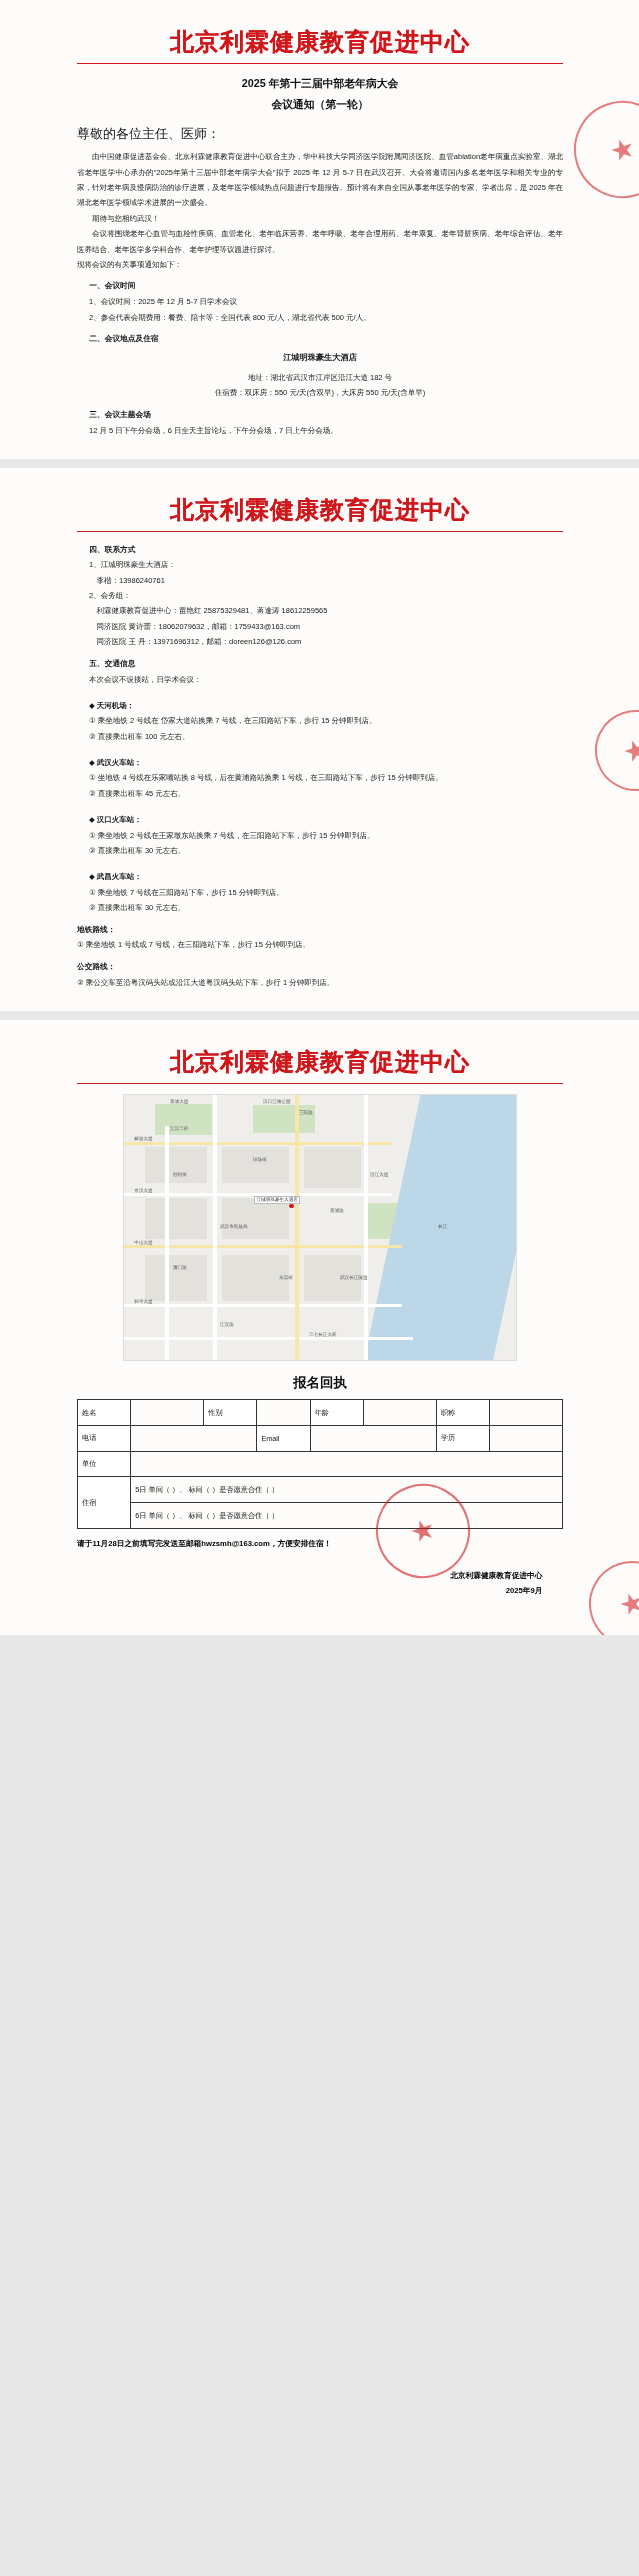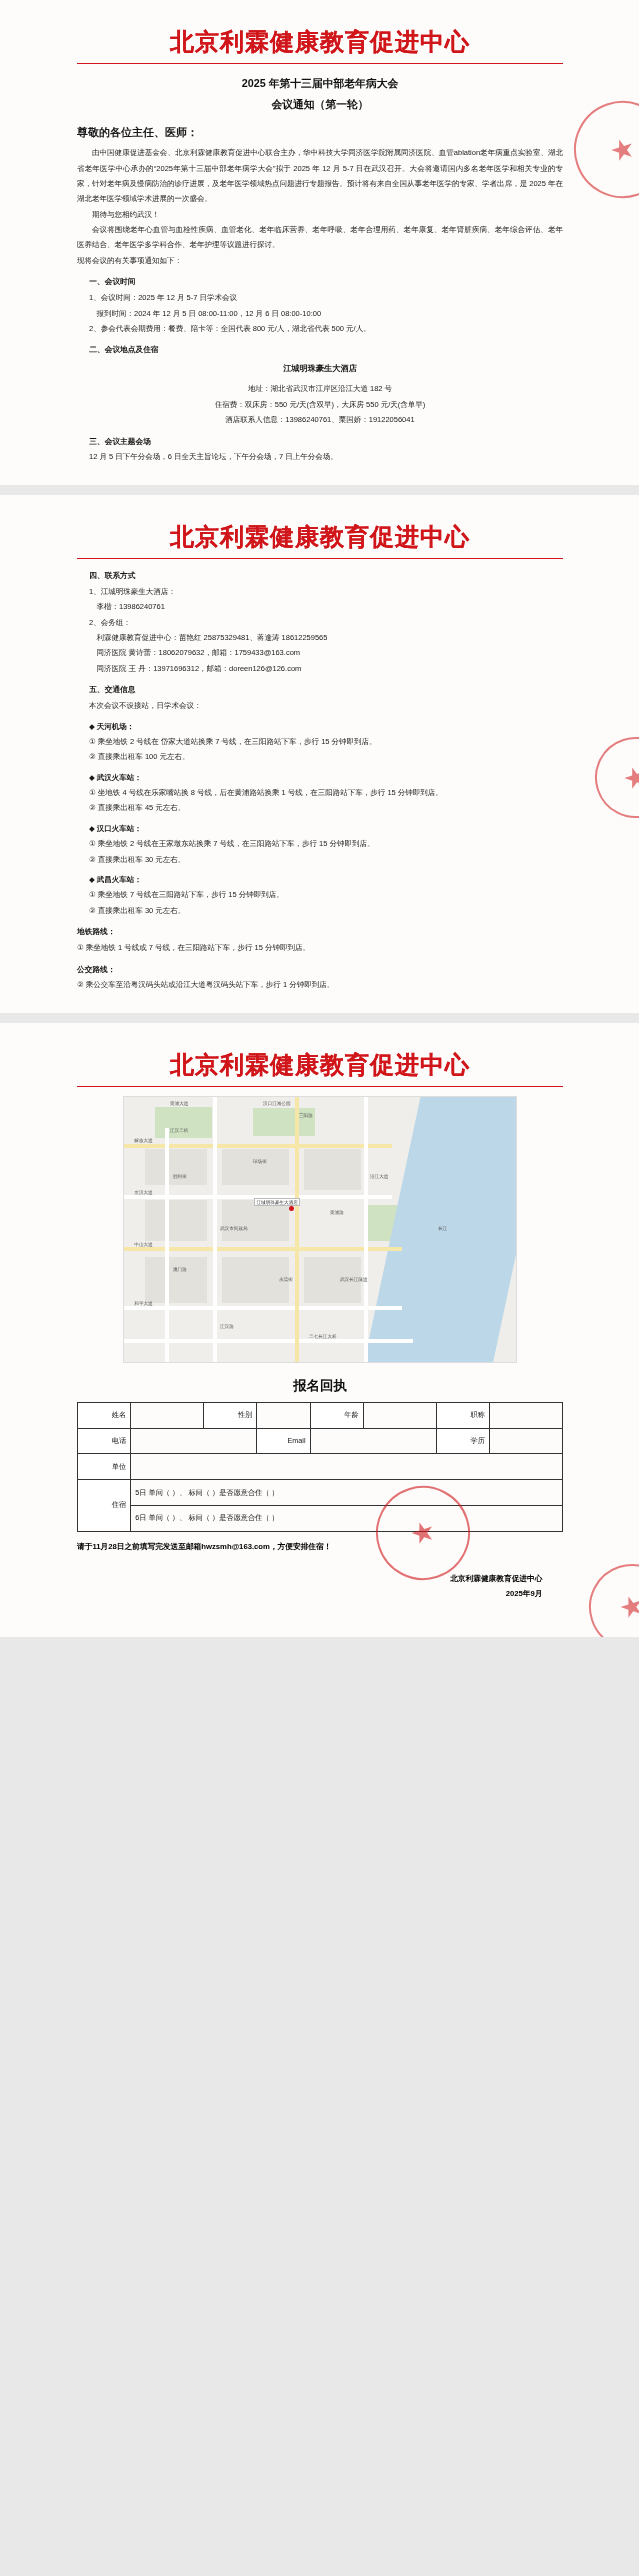--- a/index.html
+++ b/index.html
@@ -36,28 +36,28 @@
     color:#111;
     line-height:1.7;
     margin:3.1px 0 1px 0;
   }
   .body-text{
     font-size:7.5px;
     color:#1a1a1a;
     line-height:2.05;
     text-align:justify;
   }
-  .salutation{font-weight:bold;font-size:11px;margin:7.2px 0 2.1px 0;}
+  .salutation{font-weight:normal;font-size:13px;margin:7.2px 0 2.1px 0;}
   .indent{text-indent:2em;}
   .sec-head{font-weight:bold;font-size:7.7px;margin-top:6.2px;}
   .sub{margin-left:1.6em;}
   .sub2{margin-left:2.6em;}
   .center-bold{font-weight:bold;text-align:center;font-size:8.2px;margin:3.1px 0;}
   .center-line{text-align:center;font-size:7.5px;line-height:2.05;}
-  .diamond{margin-top:5px;font-weight:bold;}
+  .diamond{margin-top:11px;font-weight:bold;}
   
   .stamp{
     position:absolute;
     width:93px;height:93px;
     border:2.6px solid #d0161a;
     border-radius:50%;
     opacity:.55;
     color:#d0161a;
     transform:rotate(-18deg);
   }
@@ -96,21 +96,21 @@
   table.receipt{
     width:100%;border-collapse:collapse;font-size:7.2px;
   }
   table.receipt td{
     border:0.5px solid #333;
     height:20.6px;
     padding:2.1px 4.1px;
     color:#111;
     vertical-align:middle;
   }
-  td.lbl{width:44px;text-align:right;background:#fff;}
+  td.lbl{width:44px;text-align:left;background:#fff;}
   .note{font-weight:bold;font-size:7.7px;margin-top:10.3px;}
   .sign{
     text-align:right;font-size:7.7px;font-weight:bold;line-height:2;margin-top:18.5px;
     padding-right:20.6px;position:relative;z-index:2;
   }
 </style>
 </head>
 <body>
 
 <div class="page-wrap">
@@ -127,28 +127,26 @@
 
     <div class="body-text">
       <div class="salutation">尊敬的各位主任、医师：</div>
       <div class="indent">由中国健康促进基金会、北京利霖健康教育促进中心联合主办，华中科技大学同济医学院附属同济医院、血管ablation老年病重点实验室、湖北省老年医学中心承办的“2025年第十三届中部老年病学大会”拟于 2025 年 12 月 5-7 日在武汉召开。大会将邀请国内多名老年医学和相关专业的专家，针对老年病及慢病防治的诊疗进展，及老年医学领域热点问题进行专题报告。预计将有来自全国从事老年医学的专家、学者出席，是 2025 年在湖北老年医学领域学术进展的一次盛会。</div>
       <div class="indent">期待与您相约武汉！</div>
       <div class="indent">会议将围绕老年心血管与血栓性疾病、血管老化、老年临床营养、老年呼吸、老年合理用药、老年康复、老年肾脏疾病、老年综合评估、老年医养结合、老年医学多学科合作、老年护理等议题进行探讨。</div>
       <div>现将会议的有关事项通知如下：</div>
 
       <div class="sec-head sub">一、会议时间</div>
       <div class="sub">1、会议时间：2025 年 12 月 5-7 日学术会议</div>
-      <div class="sub2">报到时间：2024 年 12 月 5 日 08:00-11:00，12 月 6 日 08:00-10:00</div>
       <div class="sub">2、参会代表会期费用：餐费、陪卡等：全国代表 800 元/人，湖北省代表 500 元/人。</div>
 
       <div class="sec-head sub">二、会议地点及住宿</div>
       <div class="center-bold">江城明珠豪生大酒店</div>
       <div class="center-line">地址：湖北省武汉市江岸区沿江大道 182 号</div>
       <div class="center-line">住宿费：双床房：550 元/天(含双早)，大床房 550 元/天(含单早)</div>
-      <div class="center-line">酒店联系人信息：13986240761、栗国娇：19122056041</div>
 
       <div class="sec-head sub">三、会议主题会场</div>
       <div class="sub">12 月 5 日下午分会场，6 日全天主旨论坛，下午分会场，7 日上午分会场。</div>
     </div>
   </div>
 
   <div class="page">
     <div class="org-title">北京利霖健康教育促进中心</div>
     <hr class="rule">
 

